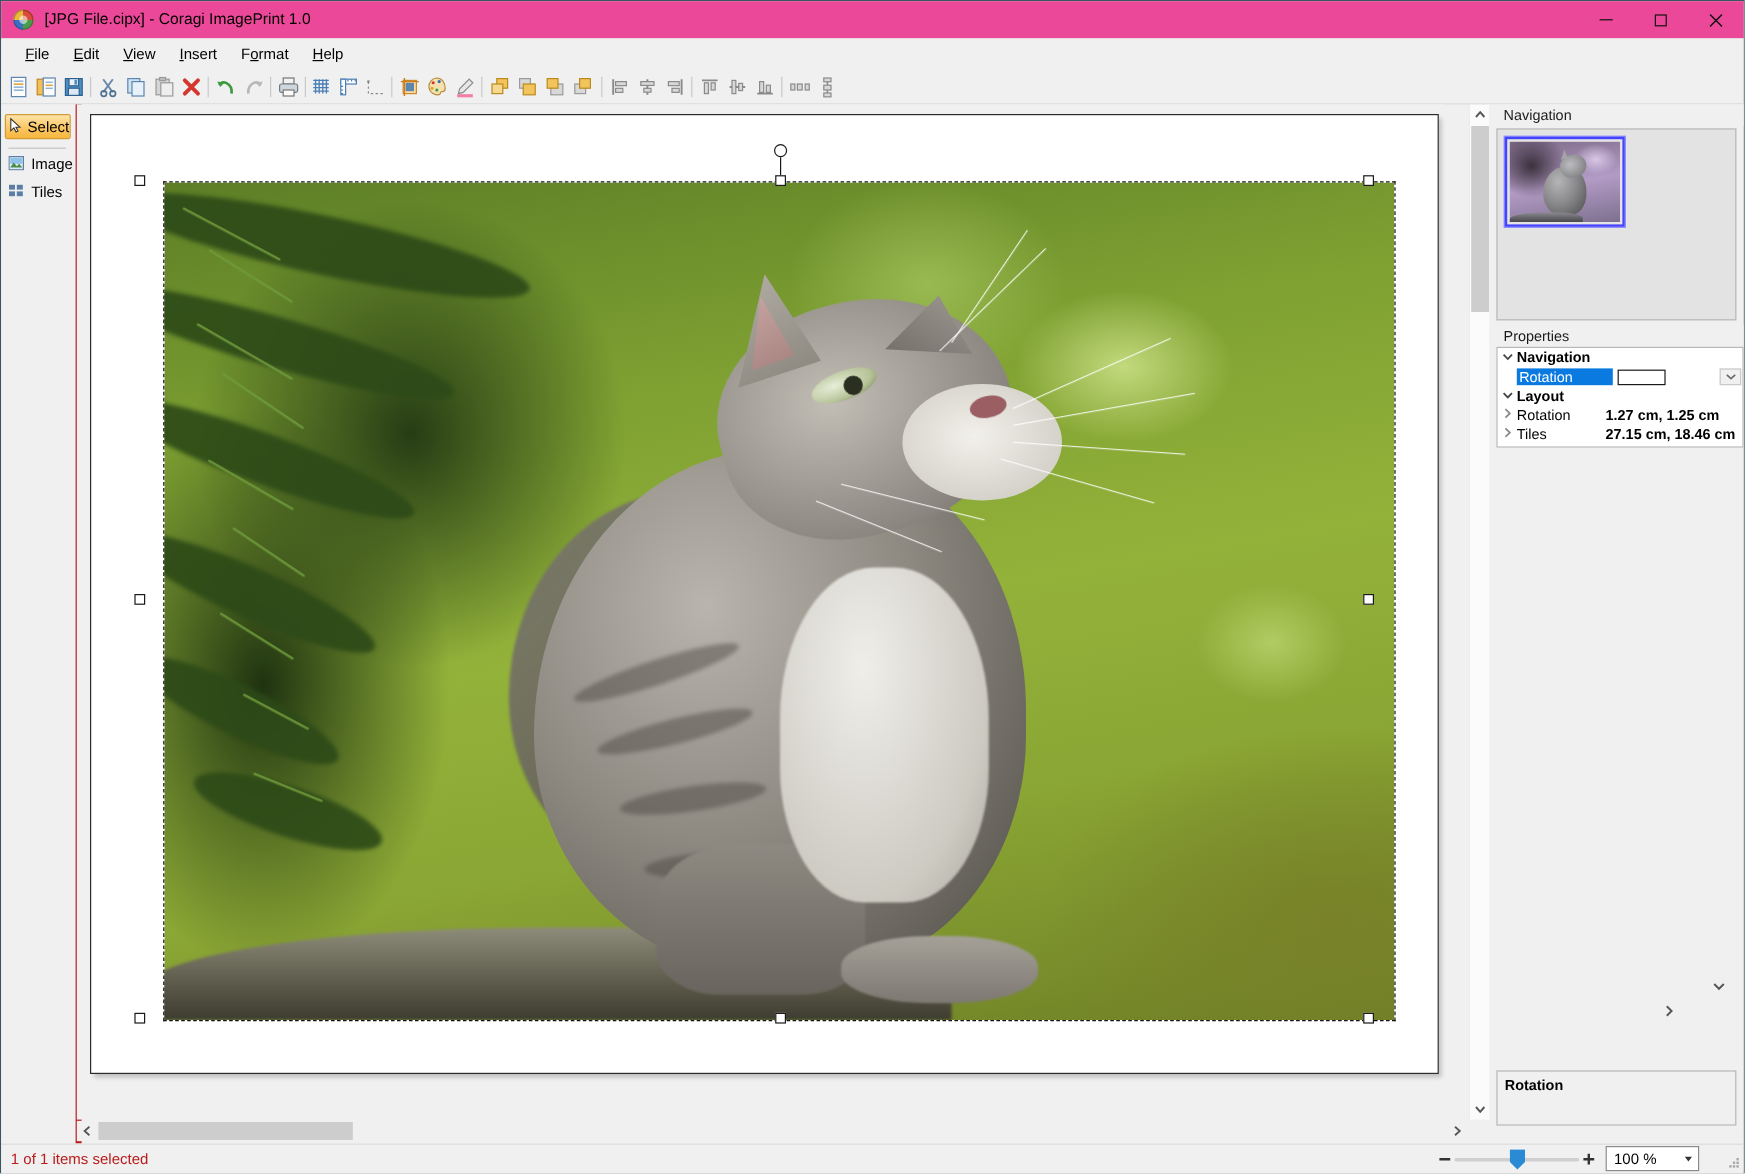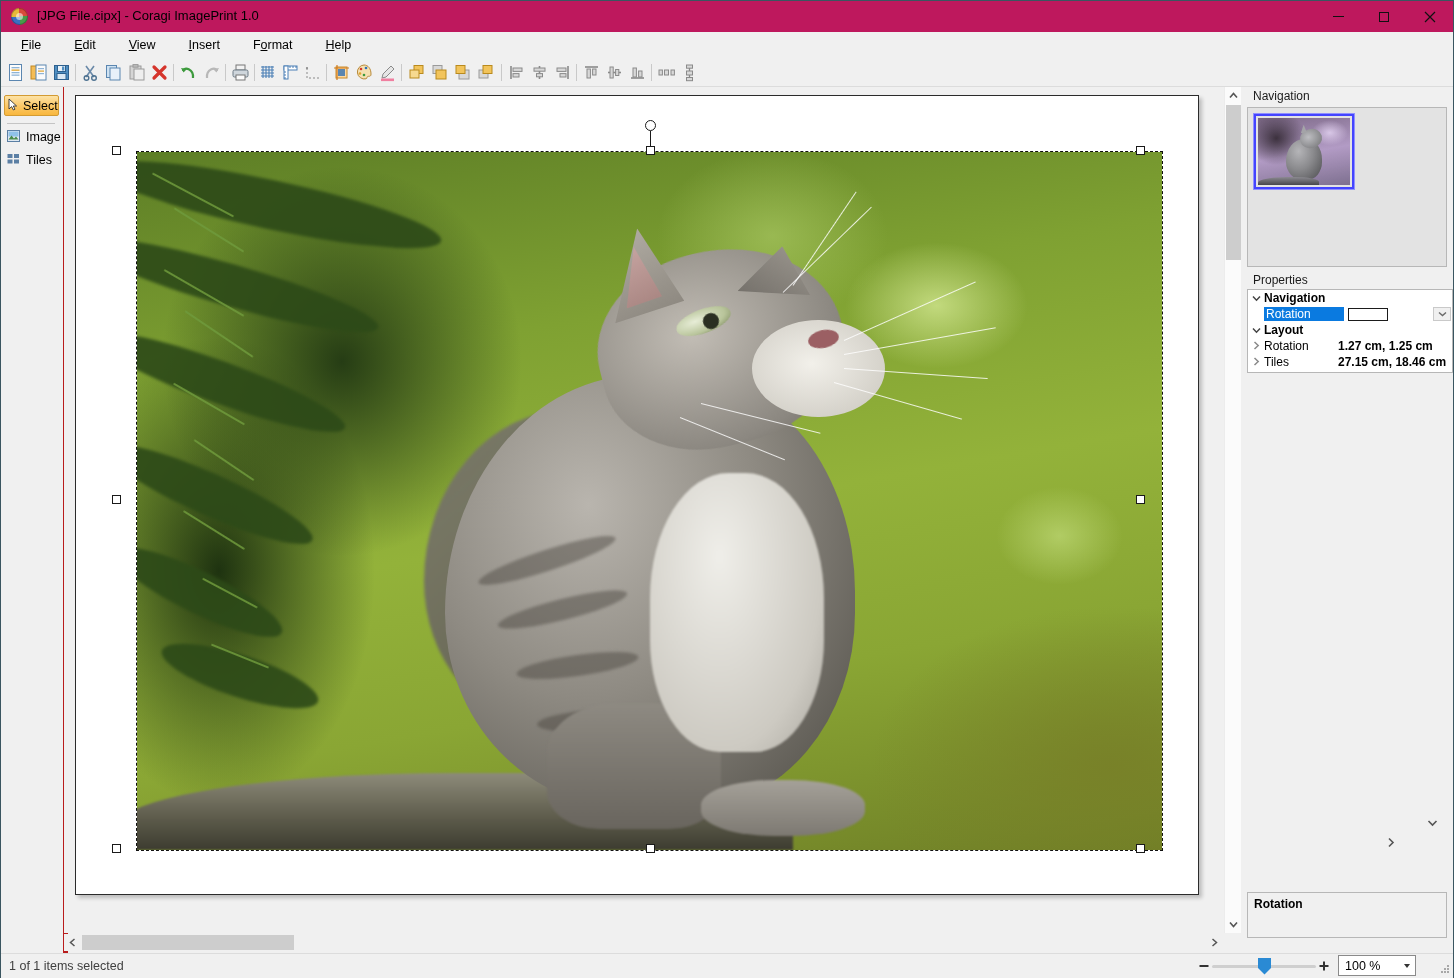--- a/index.html
+++ b/index.html
@@ -6,21 +6,21 @@
   body{
     width:1454px;height:978px;overflow:hidden;
     font-family:"Liberation Sans", sans-serif;
     font-size:12px;color:#000;background:#f0f0f0;
     -webkit-font-smoothing:antialiased;
   }
   .app{position:relative;width:1454px;height:978px;box-sizing:border-box;
        border:1px solid #3a5560;background:#f0f0f0;}
 
   
-  .titlebar{position:absolute;left:0;top:0;width:1452px;height:31px;background:#be185d;}
+  .titlebar{position:absolute;left:0;top:0;width:1452px;height:31px;background:#ec4899;}
   .title-ico{position:absolute;left:10px;top:7px;width:17px;height:17px;border-radius:50%;
              background:conic-gradient(#d94b3a 0deg 90deg,#4a9b4a 90deg 180deg,#3b6fc4 180deg 270deg,#e8b93a 270deg 360deg);
              box-shadow:inset 0 0 0 1px rgba(0,0,0,.25);}
   .title-ico::after{content:"";position:absolute;left:5px;top:5px;width:7px;height:7px;border-radius:50%;
              background:#fff;opacity:.55;}
   .title-text{position:absolute;left:36px;top:7px;font-size:13px;color:#000;white-space:nowrap;}
   .wbtns{position:absolute;right:0;top:0;height:31px;display:flex;}
   .wbtn{width:46px;height:31px;display:flex;align-items:center;justify-content:center;font-size:13px;color:#111;}
   .wbtn .sq{width:10px;height:10px;border:1px solid #111;box-sizing:border-box;}
   .wbtn .ln{width:11px;height:1px;background:#111;}
@@ -112,21 +112,21 @@
   .zcombo{position:relative;width:78px;height:21px;background:#fff;border:1px solid #8a8a8a;
           box-sizing:border-box;display:flex;align-items:center;margin-left:6px;}
   .zcombo .zt{padding-left:6px;font-size:12.5px;flex:1;}
   .zcombo .za{width:16px;height:19px;display:flex;align-items:center;justify-content:center;}
   .grip{position:absolute;right:3px;bottom:3px;width:10px;height:10px;}
   .grip i{position:absolute;width:2px;height:2px;background:#a8a8a8;}
 
   
   .statusbar{position:absolute;left:0;top:952px;width:1452px;height:25px;background:#f0f0f0;
              border-top:1px solid #dcdcdc;}
-  .status-text{position:absolute;left:8px;top:5px;font-size:12.5px;color:#404040;}
+  .status-text{position:absolute;left:8px;top:5px;font-size:12.5px;color:#b91c1c;}
 
   
   .photo .bg{position:absolute;inset:0;
      background:
        radial-gradient(ellipse 130px 90px at 78% 22%, rgba(215,235,150,.75), rgba(215,235,150,0) 70%),
        radial-gradient(ellipse 90px 70px at 90% 55%, rgba(200,225,130,.6), rgba(200,225,130,0) 70%),
        radial-gradient(ellipse 160px 120px at 62% 12%, rgba(175,205,105,.6), rgba(175,205,105,0) 72%),
        radial-gradient(ellipse 240px 260px at 20% 30%, rgba(30,52,18,.92), rgba(30,52,18,0) 75%),
        radial-gradient(ellipse 200px 300px at 8% 60%, rgba(24,44,14,.95), rgba(24,44,14,0) 78%),
        radial-gradient(ellipse 300px 200px at 95% 88%, rgba(120,128,40,.9), rgba(120,128,40,0) 80%),
@@ -193,21 +193,21 @@
         </div>
       <div class="wbtn close">
         <svg width="12" height="12" viewBox="0 0 12 12">
             <path d="M1 1 L11 11 M11 1 L1 11" stroke="currentColor" stroke-width="1.2" fill="none"></path>
           </svg>
       </div>
     </div>
   </div>
 
   <div class="menubar">
-    <div class="menu" style="left:10px;gap:13px;">
+    <div class="menu" style="left:10px;">
       <div class="mi"><u>F</u>ile</div>
       <div class="mi"><u>E</u>dit</div>
       <div class="mi"><u>V</u>iew</div>
       <div class="mi"><u>I</u>nsert</div>
       <div class="mi">F<u>o</u>rmat</div>
       <div class="mi"><u>H</u>elp</div>
     </div>
     <div class="langbox">
       <div class="lt">English (United States)</div>
       <div class="la">

